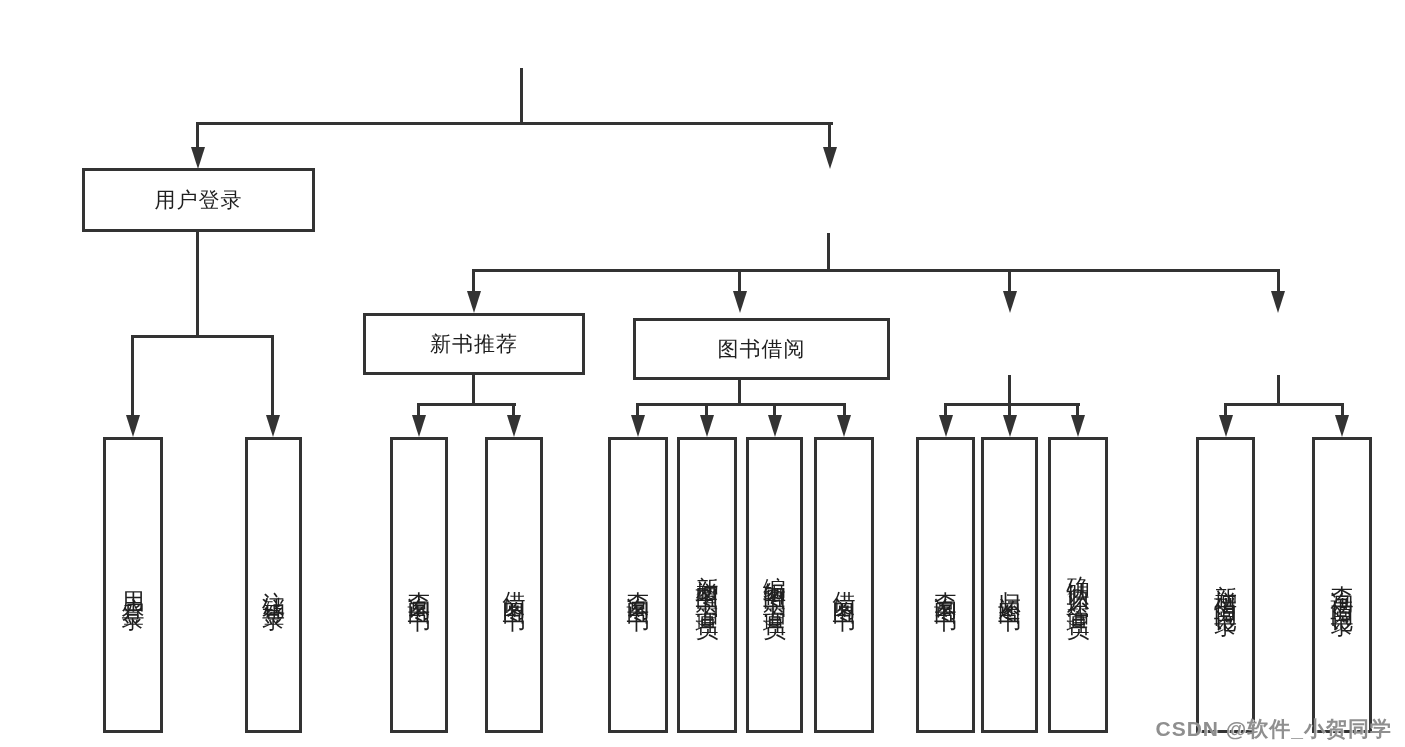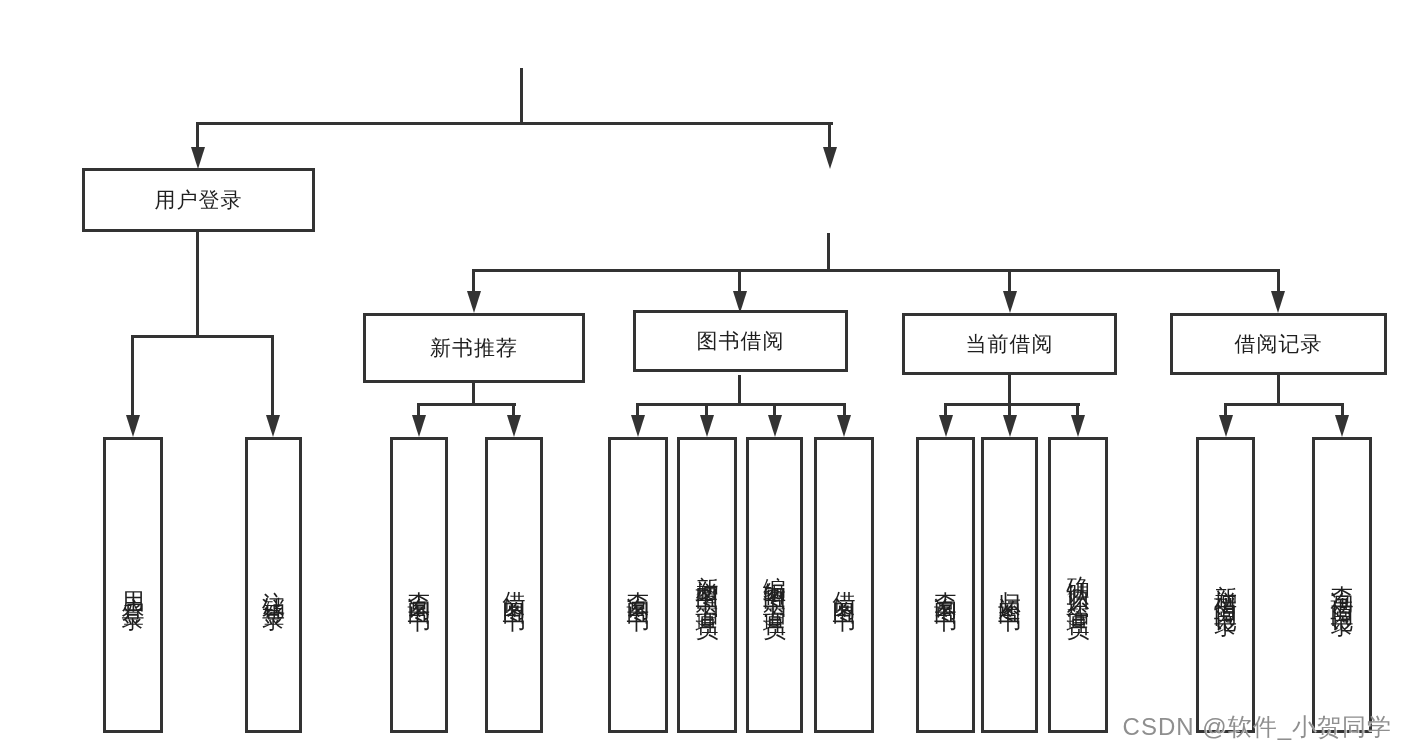--- a/index.html
+++ b/index.html
@@ -20,23 +20,24 @@
     position:absolute;box-sizing:border-box;background:#ffffff;
     border:3px solid #333333;display:flex;align-items:center;justify-content:center;
   }
   .hlabel{font-size:21px;letter-spacing:1px;color:#1f1f1f;white-space:nowrap;}
   .vlabel{
     writing-mode:vertical-rl;text-orientation:mixed;
     font-size:23px;letter-spacing:6px;color:#1f1f1f;line-height:1;white-space:nowrap;
   }
   .watermark{
     position:absolute;right:13px;bottom:4px;z-index:10;
-    font-size:24px;color:#8f8f8f;letter-spacing:1px;
+    font-size:21px;color:#8f8f8f;letter-spacing:1px;
     text-shadow:1px 1px 1px rgba(255,255,255,0.9);
     white-space:nowrap;
+    font-weight:bold;
   }
 </style>
 </head>
 <body>
 
 <div class="canvas">
 
   <div class="vline" style="left:520px;top:68px;height:56px"></div>
   <div class="hline" style="left:196px;top:122px;width:637px"></div>
   <div class="vline" style="left:196px;top:122px;height:28px"></div>
@@ -94,31 +95,25 @@
   <div class="vline" style="left:1224px;top:403px;height:14px"></div>
   <div class="arrow" style="left:1219px;top:415px"></div>
   <div class="vline" style="left:1341px;top:403px;height:14px"></div>
   <div class="arrow" style="left:1335px;top:415px"></div>
 
 
   <div class="node" style="left:82px;top:168px;width:233px;height:64px">
     <span class="hlabel">用户登录</span>
   </div>
 
-  <div class="node" style="left:363px;top:313px;width:222px;height:70px">
+  <div class="node" style="left:363px;top:313px;width:222px;height:62px">
     <span class="hlabel">新书推荐</span>
   </div>
-  <div class="node" style="left:633px;top:310px;width:215px;height:62px">
+  <div class="node" style="left:633px;top:318px;width:257px;height:62px">
     <span class="hlabel">图书借阅</span>
-  </div>
-  <div class="node" style="left:902px;top:313px;width:215px;height:62px">
-    <span class="hlabel">当前借阅</span>
-  </div>
-  <div class="node" style="left:1170px;top:313px;width:217px;height:62px">
-    <span class="hlabel">借阅记录</span>
   </div>
 
   <div class="node" style="left:103px;top:437px;width:60px;height:296px">
     <span class="vlabel">用户登录</span>
   </div>
   <div class="node" style="left:245px;top:437px;width:57px;height:296px">
     <span class="vlabel">注销登录</span>
   </div>
 
   <div class="node" style="left:390px;top:437px;width:58px;height:296px">

